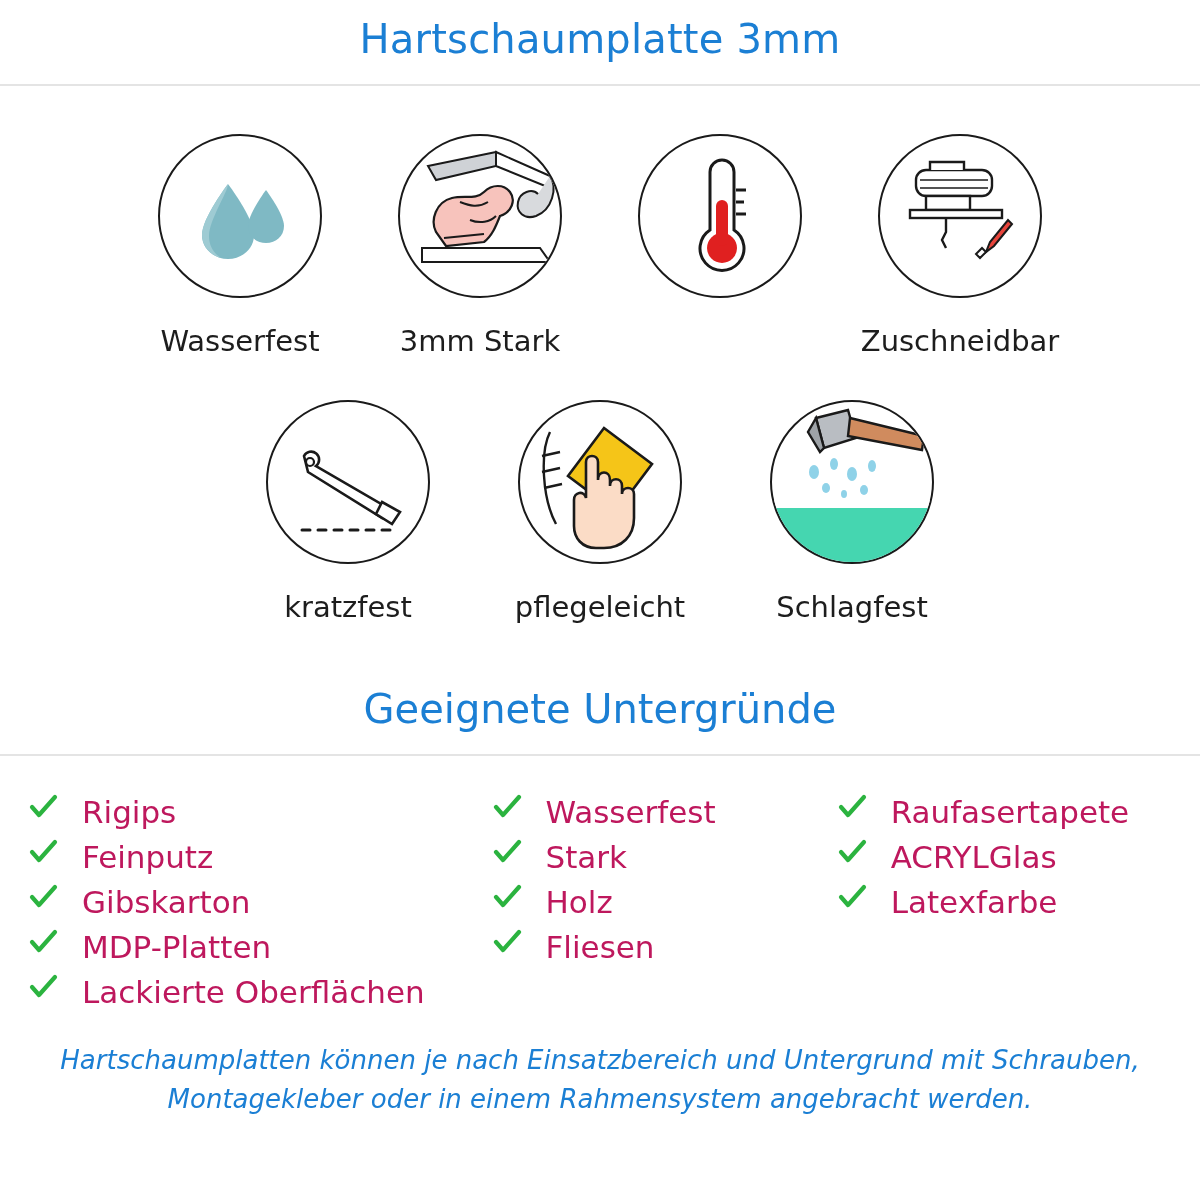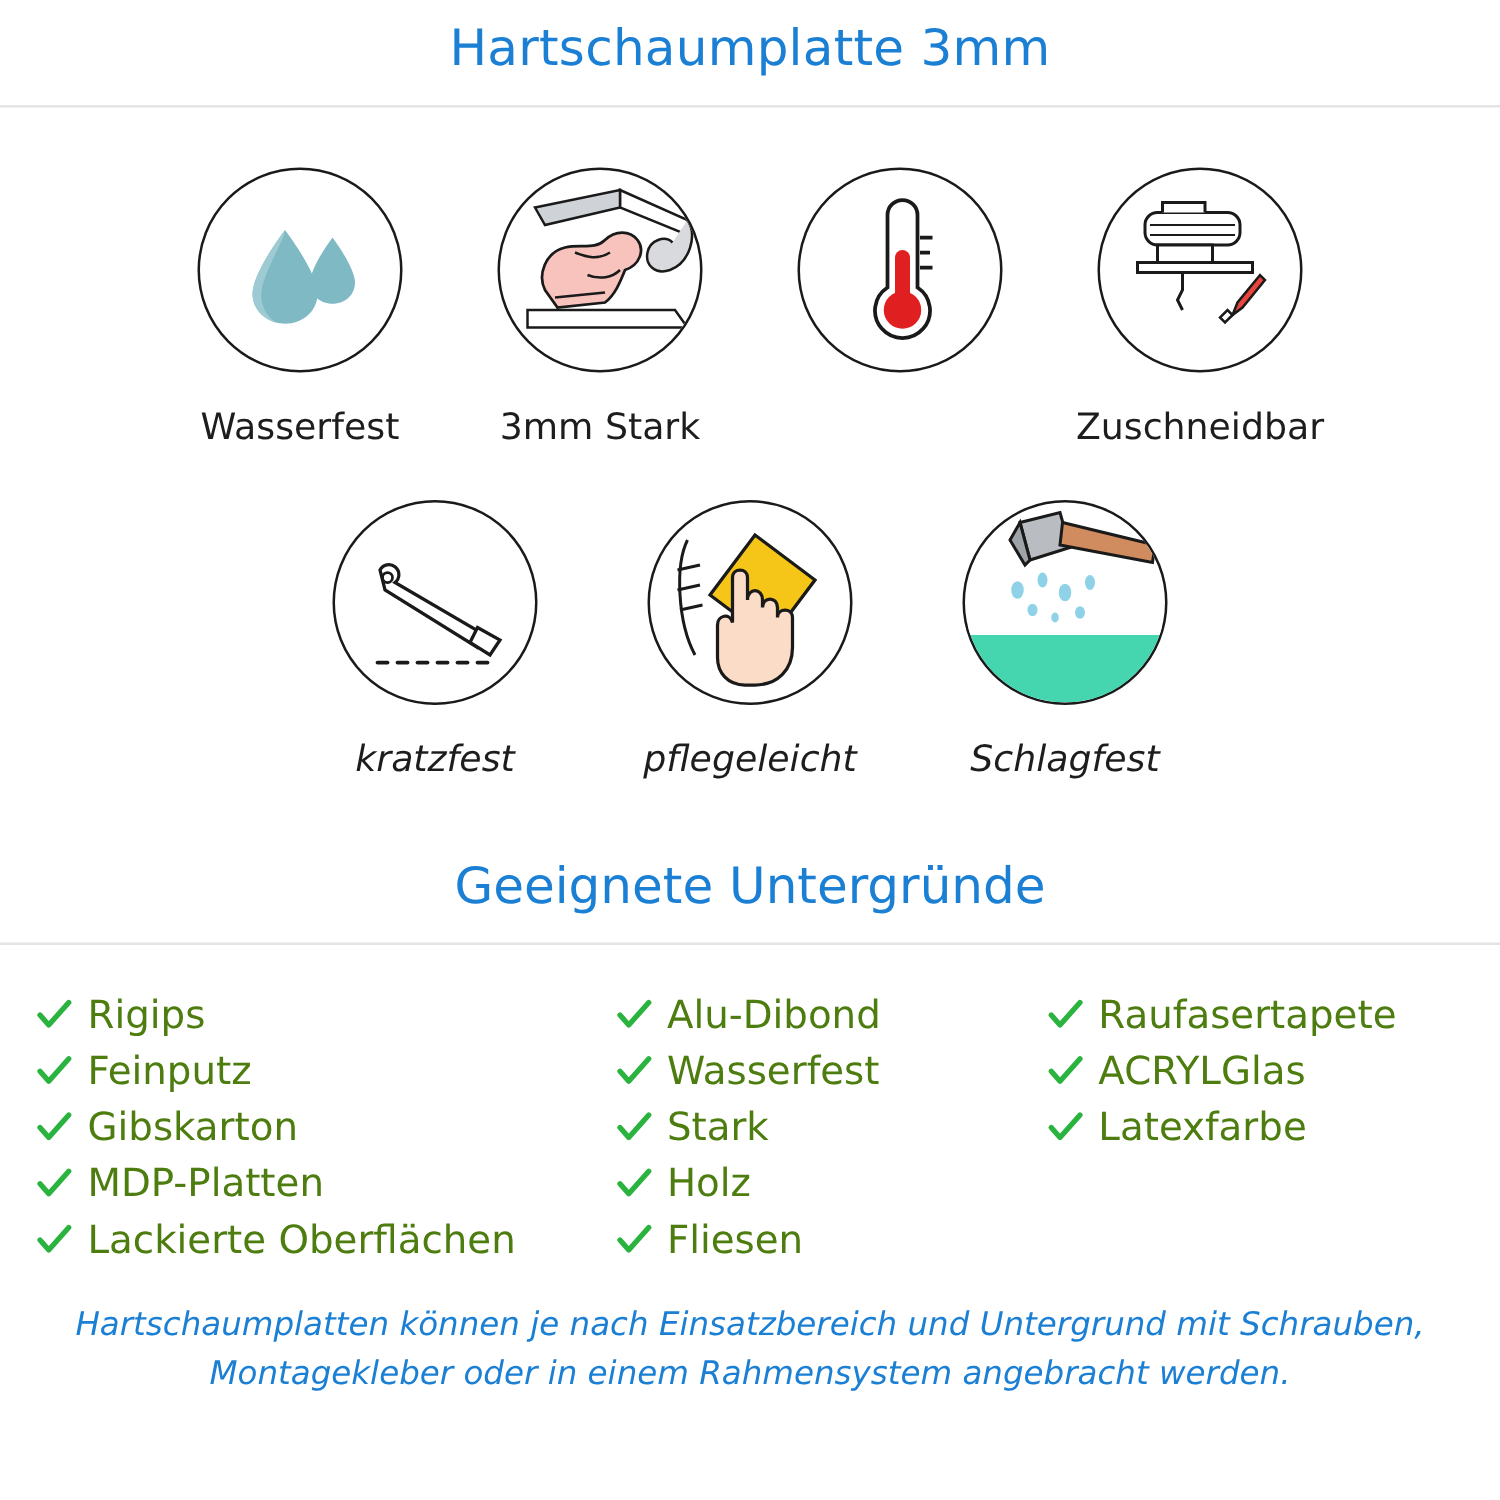--- a/index.html
+++ b/index.html
@@ -46,21 +46,20 @@
   
   .features {
     display: flex;
     justify-content: center;
     gap: 40px;
     margin-top: 48px;
   }
   .features.row2 {
     margin-top: 42px;
     gap: 52px;
-    font-style: italic;
   }
   .feature {
     width: 200px;
     display: flex;
     flex-direction: column;
     align-items: center;
   }
   .circle {
     width: 160px;
     height: 160px;
@@ -92,24 +91,24 @@
   .sub-col {
     display: flex;
     flex-direction: column;
     gap: 4px;
   }
   .sub-col.c1 { width: 470px; }
   .sub-col.c2 { width: 350px; }
   .sub-col.c3 { width: 340px; }
   .sub-item {
     display: flex;
-    align-items: center;
-    gap: 12px;
+    align-items: flex-start;
+    gap: 24px;
     font-size: 31px;
-    color: #4d7c0f;
+    color: #be185d;
     line-height: 1.32;
   }
   .check {
     flex: 0 0 auto;
     width: 30px;
     height: 30px;
     position: relative;
   }
   .check svg { display: block; }
 
@@ -314,28 +313,20 @@
       </div>
     </div>
 
     <div class="sub-col c2">
       <div class="sub-item">
         <span class="check">
             <svg width="30" height="30" viewBox="0 0 30 30">
               <path d="M4 15 L11 23 L27 5" fill="none" stroke="#2bb33f" stroke-width="4.2" stroke-linecap="round" stroke-linejoin="round"></path>
             </svg>
           </span>
-        <span>Alu-Dibond</span>
-      </div>
-      <div class="sub-item">
-        <span class="check">
-            <svg width="30" height="30" viewBox="0 0 30 30">
-              <path d="M4 15 L11 23 L27 5" fill="none" stroke="#2bb33f" stroke-width="4.2" stroke-linecap="round" stroke-linejoin="round"></path>
-            </svg>
-          </span>
         <span>Wasserfest</span>
       </div>
       <div class="sub-item">
         <span class="check">
             <svg width="30" height="30" viewBox="0 0 30 30">
               <path d="M4 15 L11 23 L27 5" fill="none" stroke="#2bb33f" stroke-width="4.2" stroke-linecap="round" stroke-linejoin="round"></path>
             </svg>
           </span>
         <span>Stark</span>
       </div>

